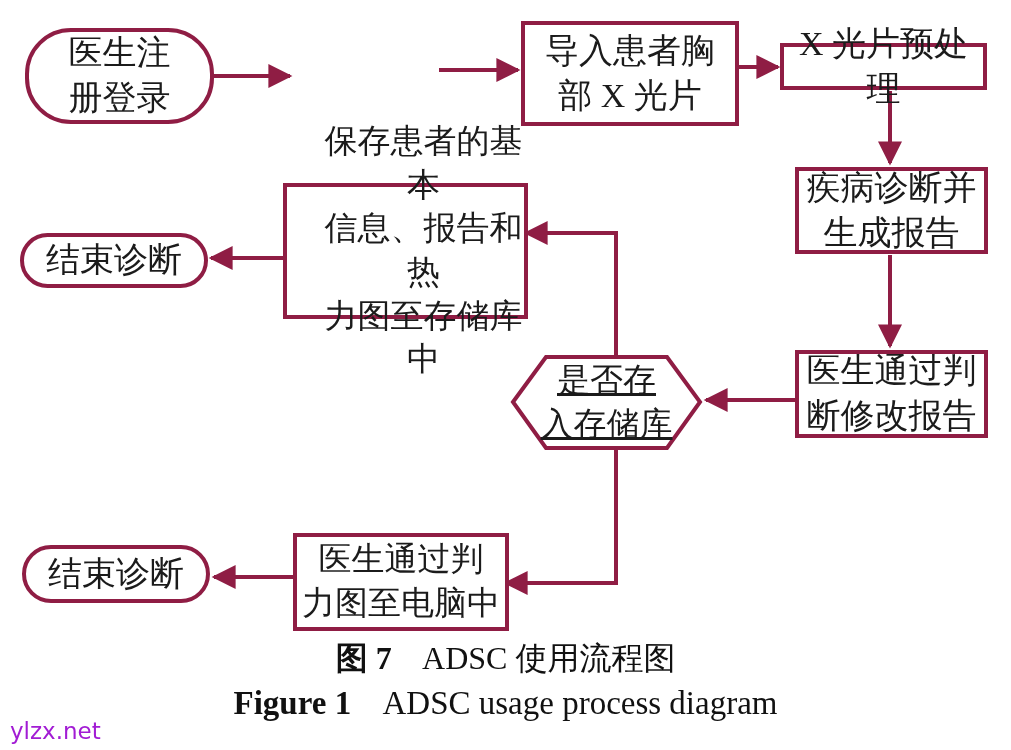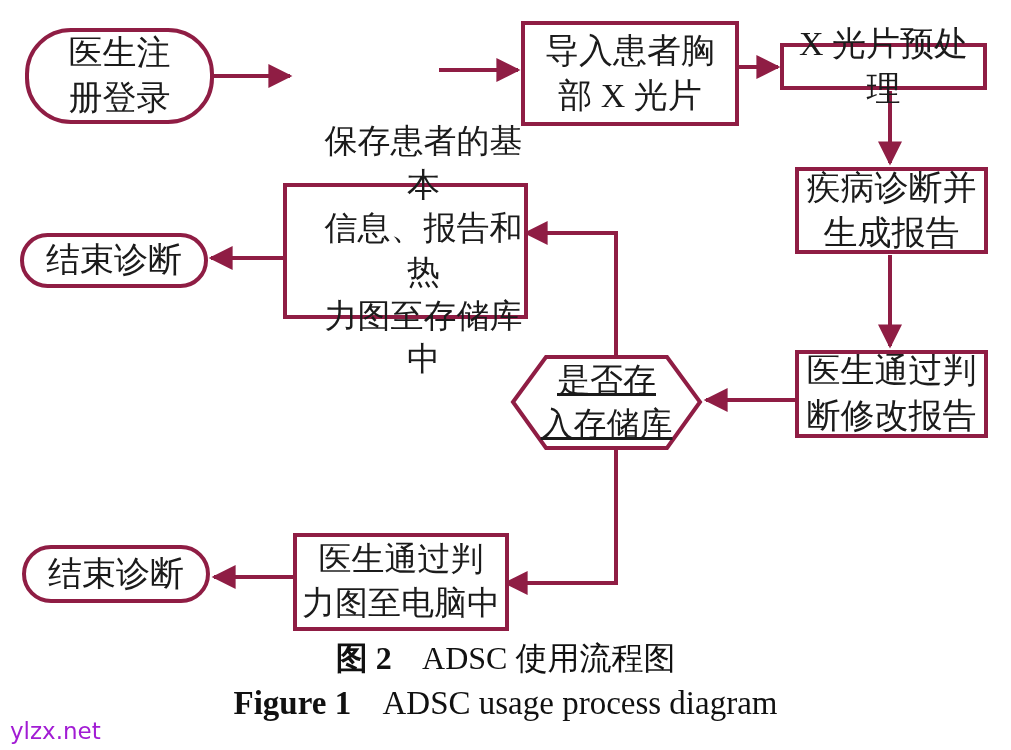--- a/index.html
+++ b/index.html
@@ -95,21 +95,21 @@
 
   <div class="node stadium-sm" style="left:20px;top:233px;width:188px;height:55px;">结束诊断</div>
 
   <div class="node small" style="left:293px;top:533px;width:216px;height:98px;">医生通过判
 力图至电脑中</div>
 
   <div class="node stadium-sm" style="left:22px;top:545px;width:188px;height:58px;">结束诊断</div>
 
   <div class="caption">
     <div class="caption-line zh">
-      <span class="caption-label">图 2</span><span>ADSC 使用流程图</span>
+      <span class="caption-label">图 7</span><span>ADSC 使用流程图</span>
     </div>
     <div class="caption-line en">
       <span class="caption-label">Figure 1</span><span>ADSC usage process diagram</span>
     </div>
   </div>
 
   <div class="watermark">ylzx.net</div>
 
 </div>
 

